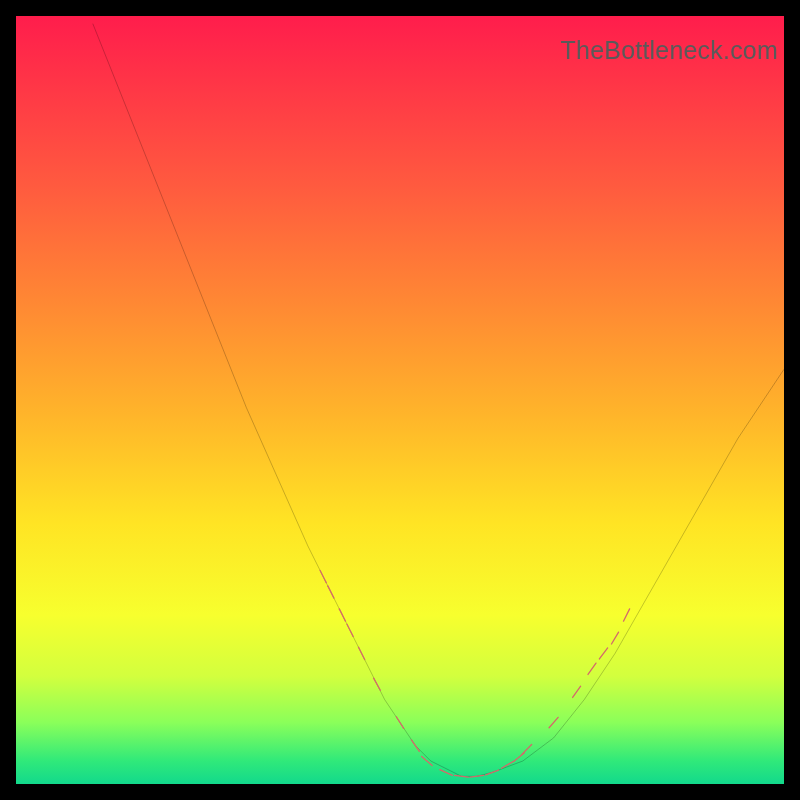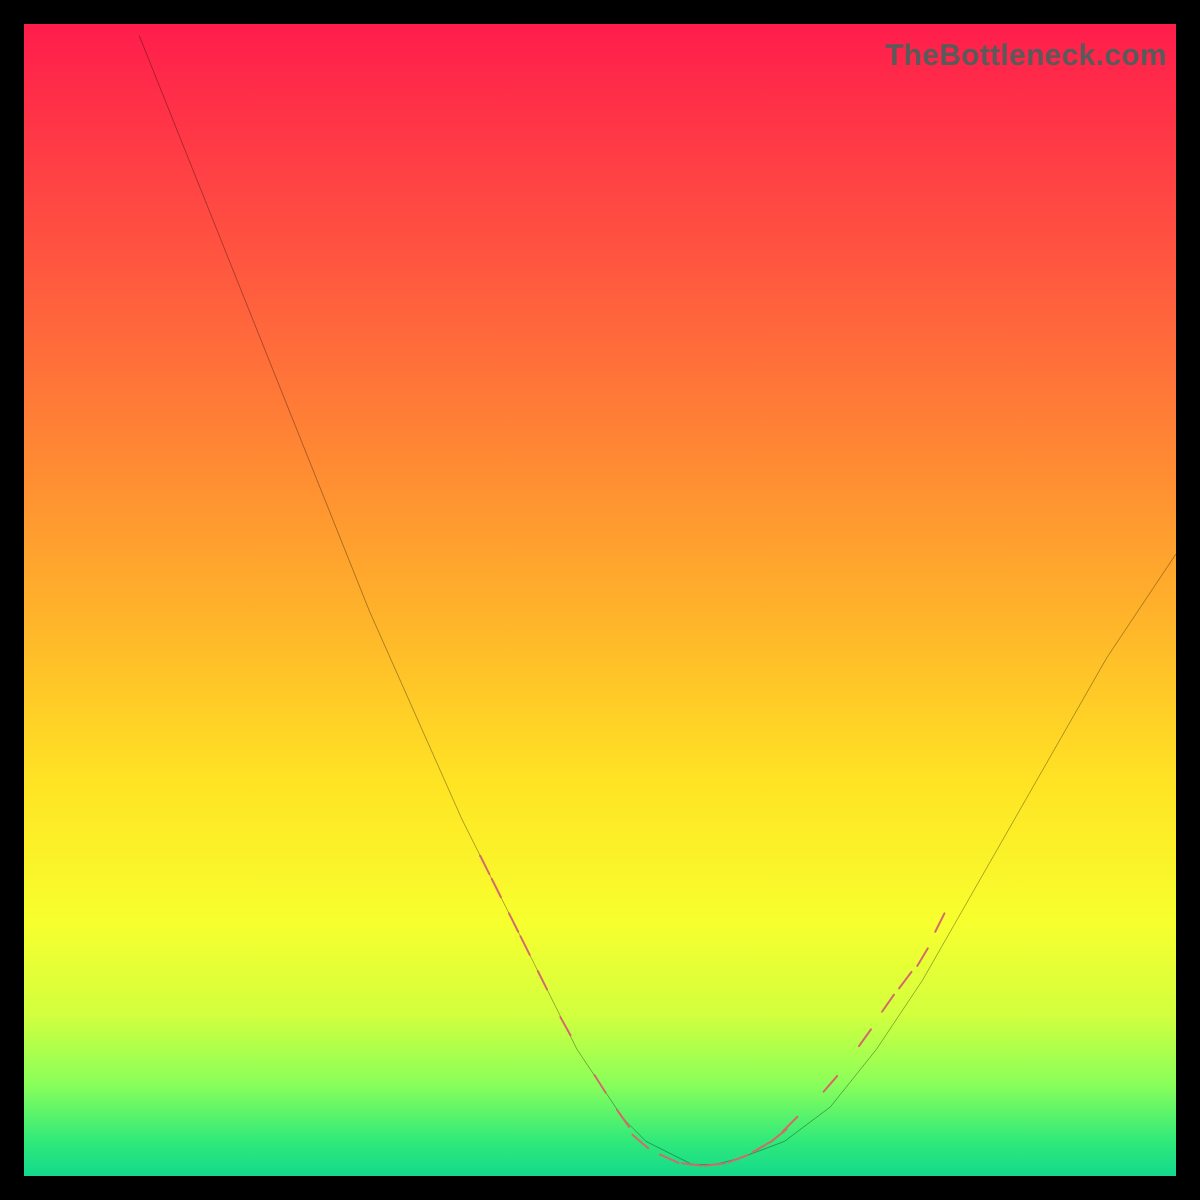--- a/index.html
+++ b/index.html
@@ -34,25 +34,25 @@
       #ffe424 66%,
       #f7ff2e 78%,
       #d2ff3e 86%,
       #8aff5a 92%,
       #30e97a 97%,
       #12d98c 100%
     );
   }
   .watermark {
     position: absolute;
-    top: 10px;
+    top: 20px;
     right: 6px;
     color: #5a5a5a;
-    font-size: 20px;
-    font-weight: 700;
+    font-size: 25px;
+    font-weight: 400;
     letter-spacing: 0.2px;
     user-select: none;
   }
 </style>
 </head>
 <body>
 
 <div class="frame">
   <div class="plot">
 

